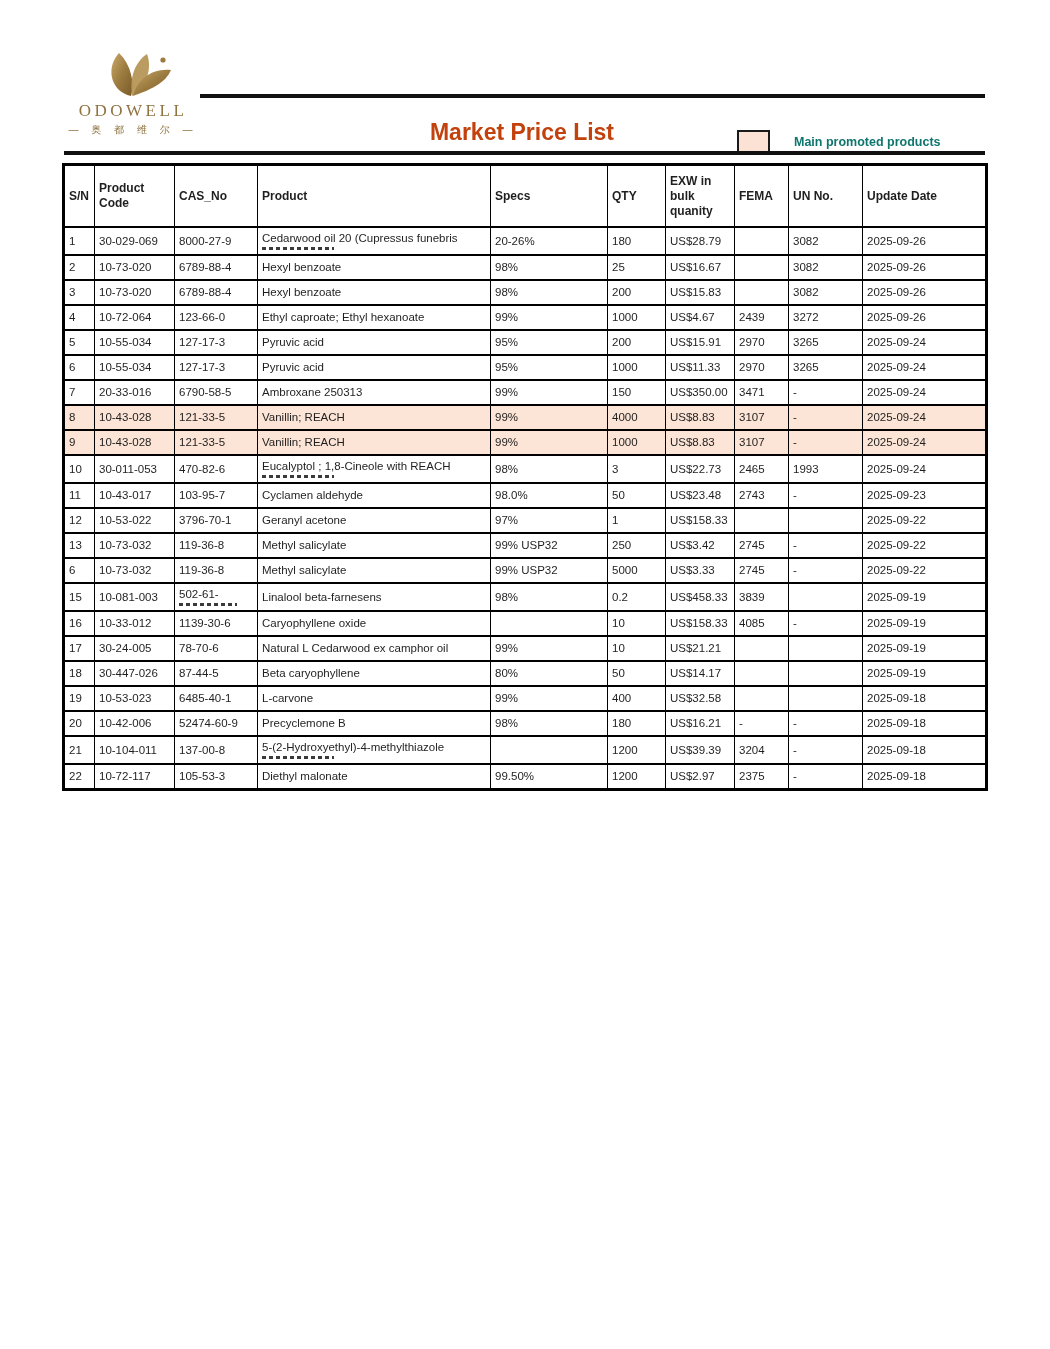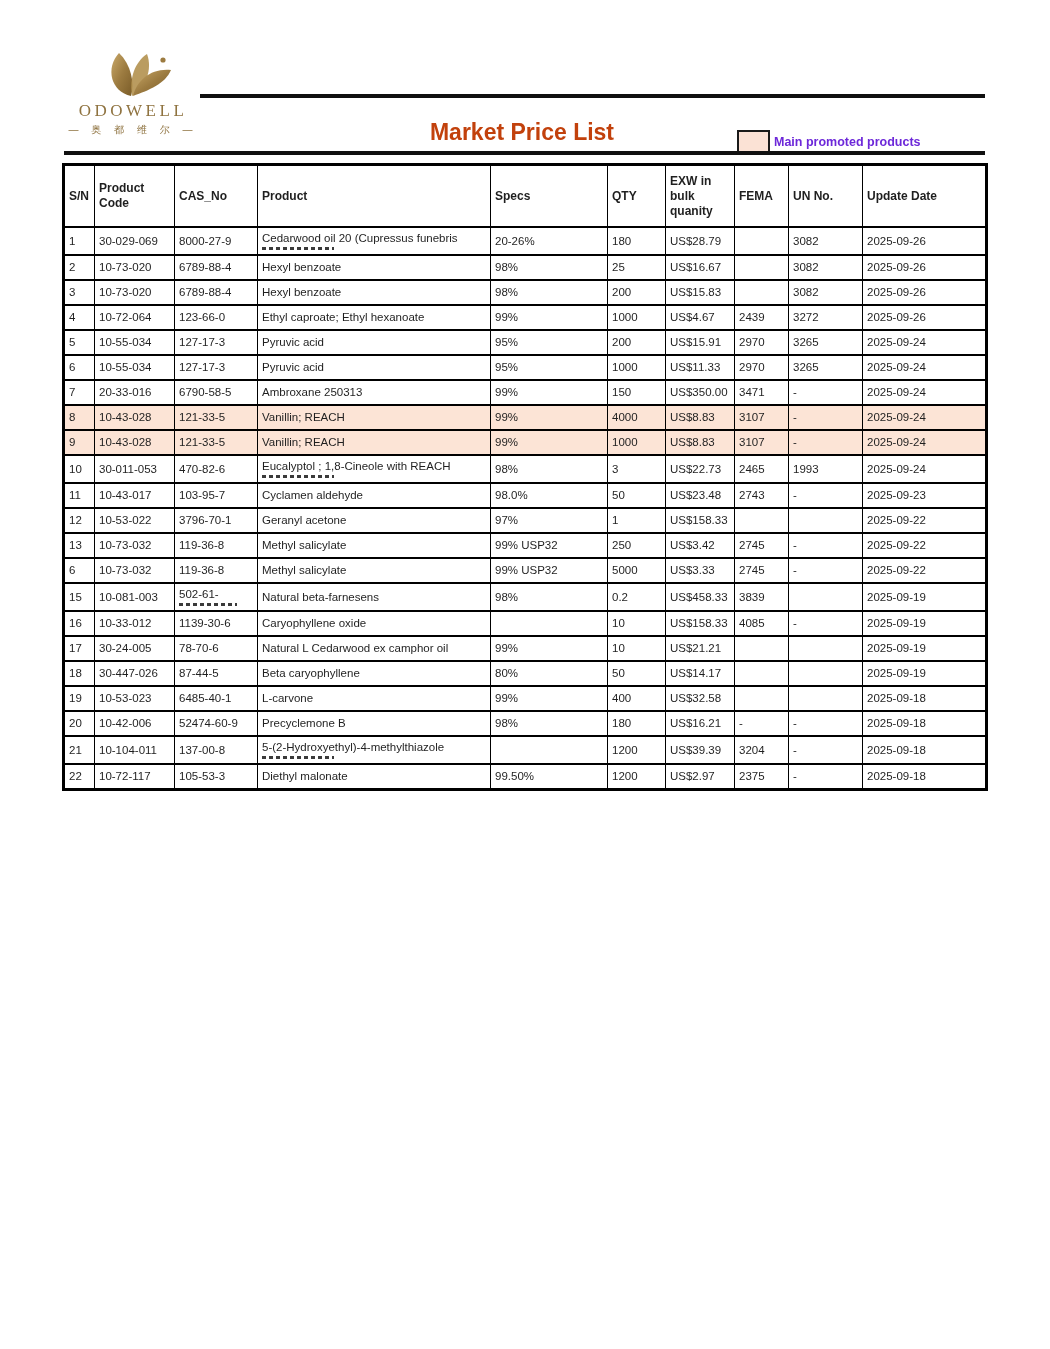--- a/index.html
+++ b/index.html
@@ -11,21 +11,21 @@
   .logo svg{display:block;margin:0 auto;}
   .logo .wordmark{color:#8f7340;font-size:17px;letter-spacing:3.5px;font-family:"Liberation Serif",serif;margin-top:1px;white-space:nowrap;}
   .logo .cn{color:#8f7340;font-size:10px;letter-spacing:5px;margin-top:2px;white-space:nowrap;}
 
   
   .rule-top{position:absolute;left:200px;top:94px;width:785px;height:4px;background:#101010;}
   .rule-under-title{position:absolute;left:64px;top:151px;width:921px;height:4px;background:#101010;}
   .page-title{position:absolute;left:322px;top:119px;width:400px;text-align:center;font-size:23px;font-weight:bold;color:#c2410c;}
   .legend{position:absolute;left:737px;top:130px;display:flex;align-items:center;}
   .legend .swatch{width:29px;height:20px;border:2px solid #1a1a1a;background:#fbe2d5;}
-  .legend .label{margin-left:4px;font-size:12.5px;font-weight:bold;color:#6d28d9;white-space:nowrap;}
+  .legend .label{margin-left:24px;font-size:12.5px;font-weight:bold;color:#0f766e;white-space:nowrap;}
 
   
   .tbl-wrap{position:absolute;left:62px;top:163px;}
   table{border-collapse:collapse;table-layout:fixed;width:923px;background:#fff;}
   table,td,th{border:1px solid #000;}
   table{border-width:3px;}
   th{border-bottom-width:3px;}
   td,th{border-top-width:2px;border-bottom-width:2px;vertical-align:middle;overflow:hidden;}
   th{height:56px;font-size:12px;font-weight:bold;text-align:left;padding:2px 2px 2px 4px;line-height:1.25;}
   td{height:23px;font-size:11.5px;padding:0 2px 0 4px;white-space:nowrap;line-height:1.25;}
@@ -262,21 +262,21 @@
             <td><span>5000</span></td>
             <td><span>US$3.33</span></td>
             <td><span>2745</span></td>
             <td><span>-</span></td>
             <td><span>2025-09-22</span></td>
           </tr>
           <tr>
             <td><span>15</span></td>
             <td><span>10-081-003</span></td>
             <td class="clip"><span>502-61-</span><div class="remnant narrow"></div></td>
-            <td><span>Natural beta-farnesens</span></td>
+            <td><span>Linalool beta-farnesens</span></td>
             <td><span>98%</span></td>
             <td><span>0.2</span></td>
             <td><span>US$458.33</span></td>
             <td><span>3839</span></td>
             <td><span></span></td>
             <td><span>2025-09-19</span></td>
           </tr>
           <tr>
             <td><span>16</span></td>
             <td><span>10-33-012</span></td>

